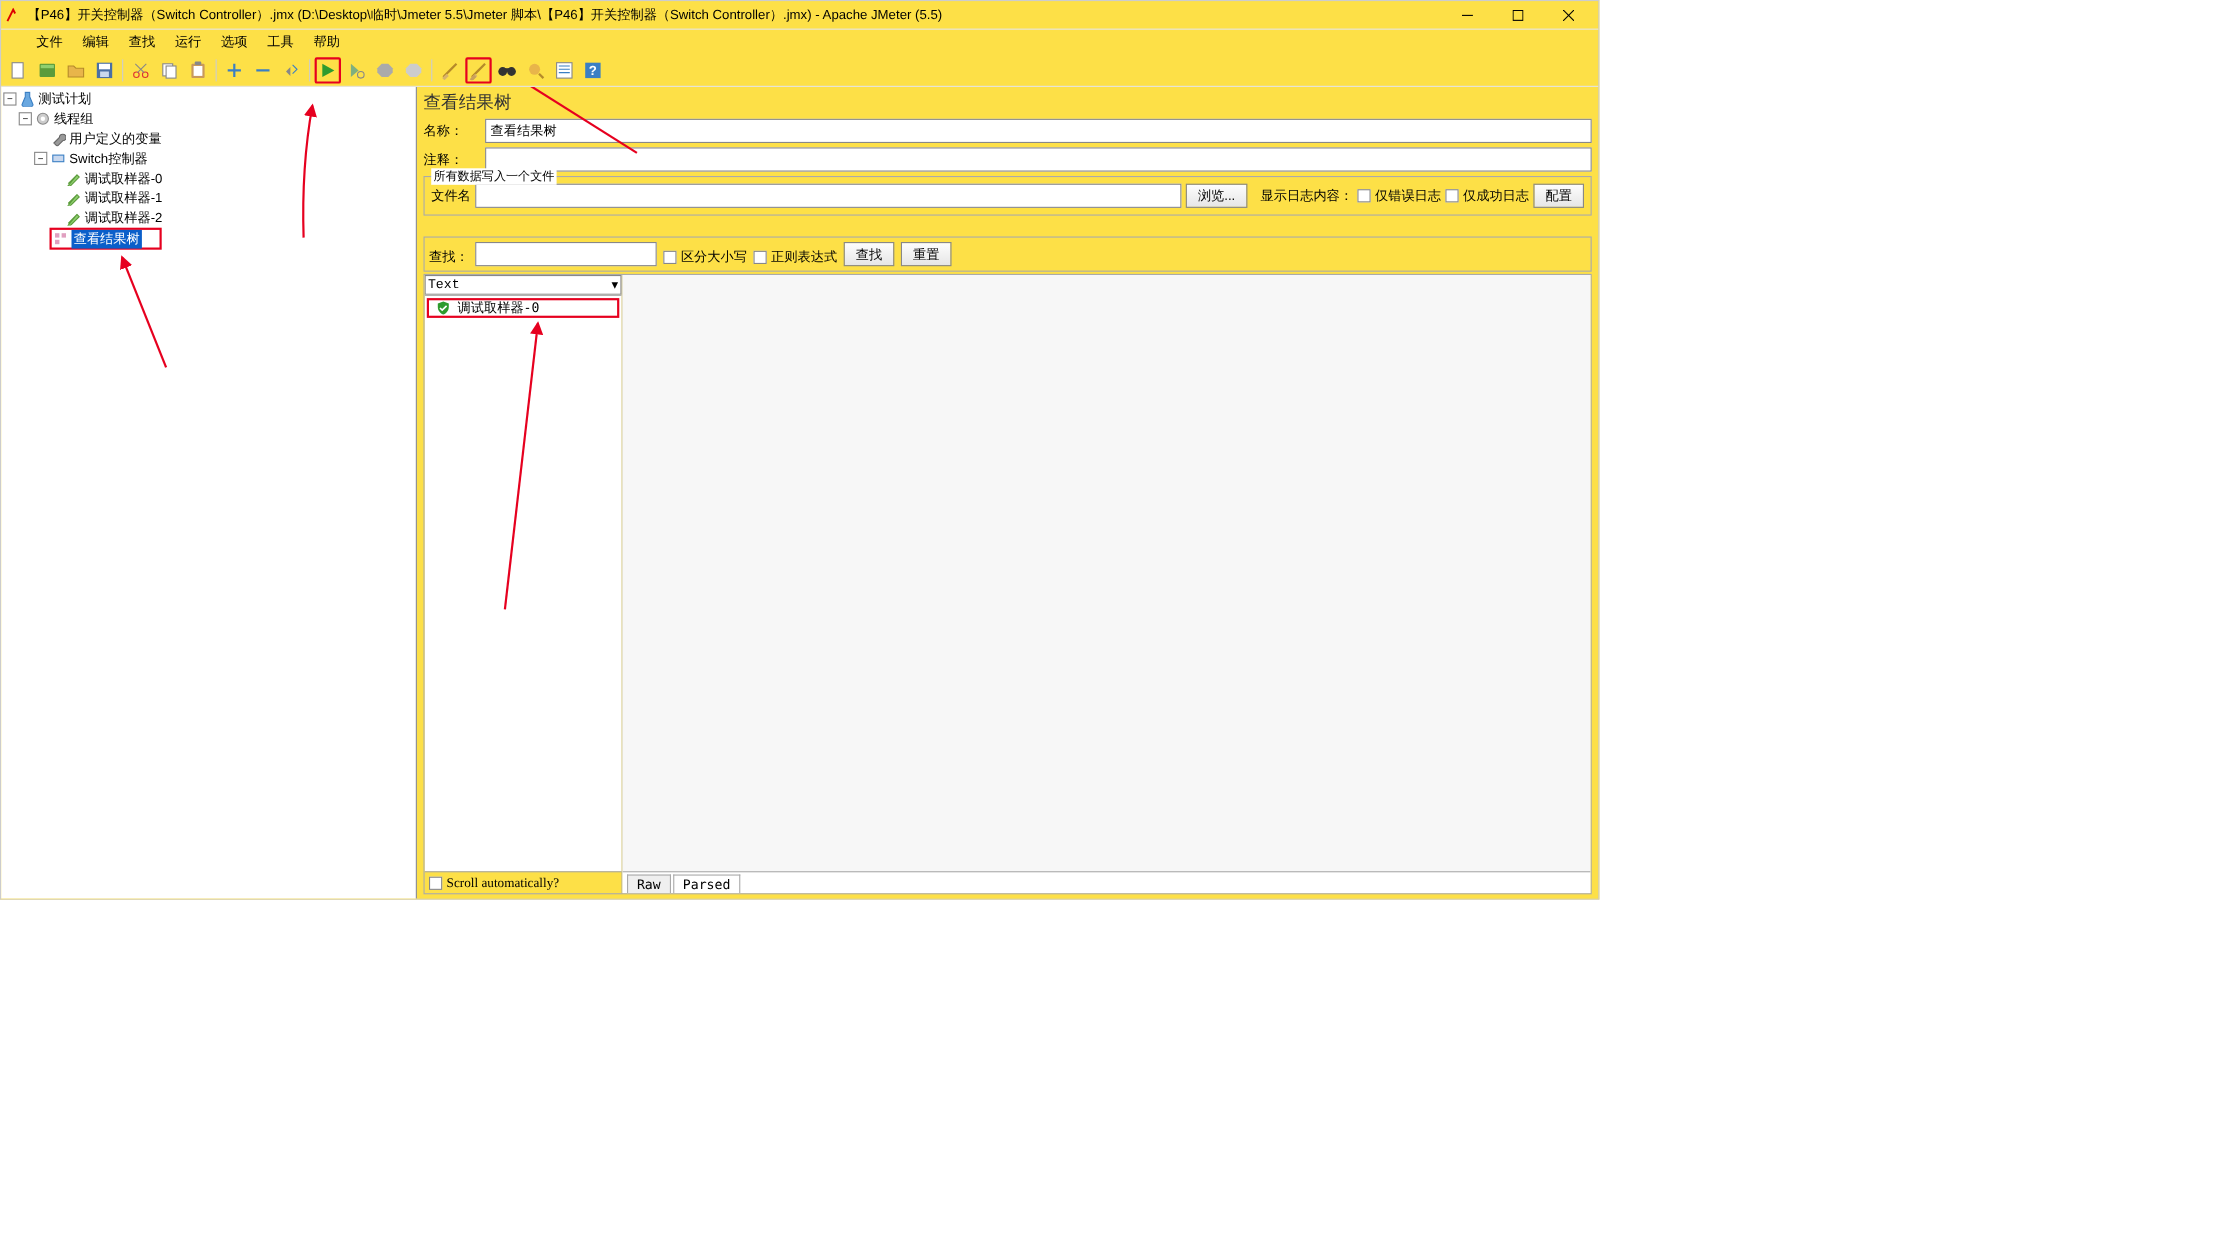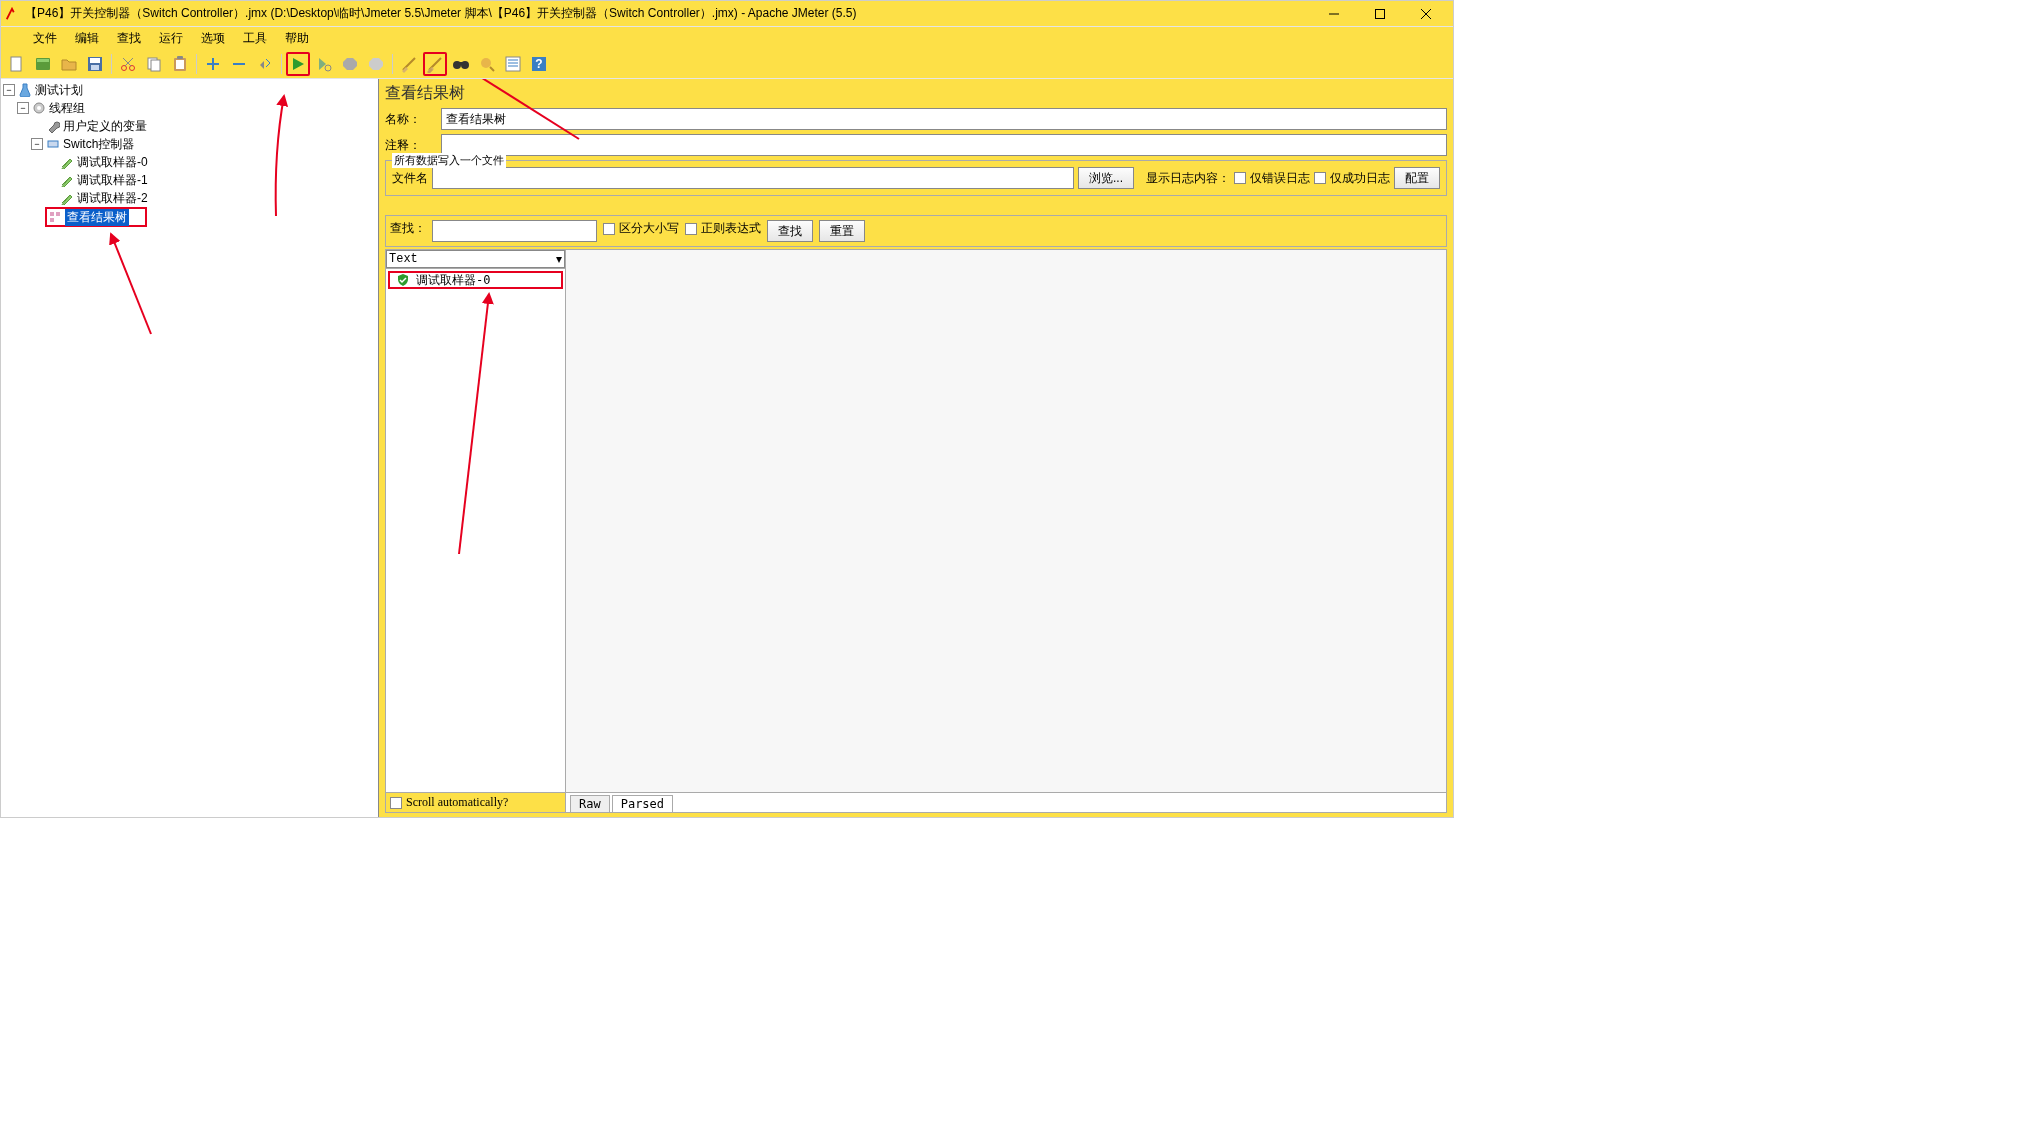--- a/index.html
+++ b/index.html
@@ -27,21 +27,21 @@
 .panel-title{font-size:16px;color:#333;margin-bottom:4px}
 .form-row{display:flex;align-items:center;margin-bottom:4px;gap:20px}
 .form-label{color:#000;min-width:32px}
 .form-input{flex:1;height:22px;border:1px solid #888;padding:0 4px;background:#fff;outline:none}
 .fieldset{border:1px solid #aaa;padding:6px 6px;margin-bottom:19px;position:relative}
 .fieldset-legend{position:absolute;top:-8px;left:6px;background:#fff;padding:0 2px;font-size:11px}
 .file-row{display:flex;align-items:center;gap:4px}
 .btn{height:22px;padding:0 10px;border:1px solid #888;background:linear-gradient(#fdfdfd,#e6e6e6);display:inline-flex;align-items:center}
 .chk{display:inline-flex;align-items:center;gap:4px}
 .chk-box{width:12px;height:12px;border:1px solid #888;background:#fff}
-.search-bar{border:1px solid #aaa;padding:4px;display:flex;align-items:flex-start;gap:6px;margin-bottom:2px}
+.search-bar{border:1px solid #aaa;padding:4px;display:flex;align-items:flex-end;gap:6px;margin-bottom:2px}
 .results-area{flex:1;display:flex;border:1px solid #aaa;overflow:hidden}
 .results-left{width:180px;display:flex;flex-direction:column;border-right:1px solid #aaa}
 .renderer-select{height:18px;border:1px solid #888;background:#fff;padding:0 2px;display:flex;align-items:center;justify-content:space-between;margin:0}
 .results-list{flex:1;background:#fff;overflow:auto;border-top:1px solid #aaa}
 .result-item{display:flex;align-items:center;height:18px;padding:0 6px;gap:6px}
 .shield-ok{width:14px;height:14px}
 .scroll-row{display:flex;align-items:center;gap:4px;padding:2px 4px;border-top:1px solid #aaa}
 .results-right{flex:1;display:flex;flex-direction:column;background:#f7f7f7}
 .results-tabs{display:flex;align-items:flex-end;height:22px;padding-left:4px;border-bottom:1px solid #aaa;background:#fff}
 .rtab{padding:2px 8px;border:1px solid transparent;margin-right:4px}

